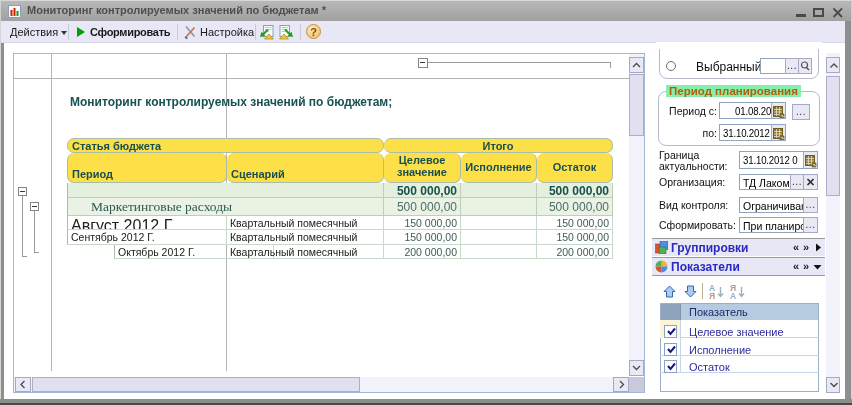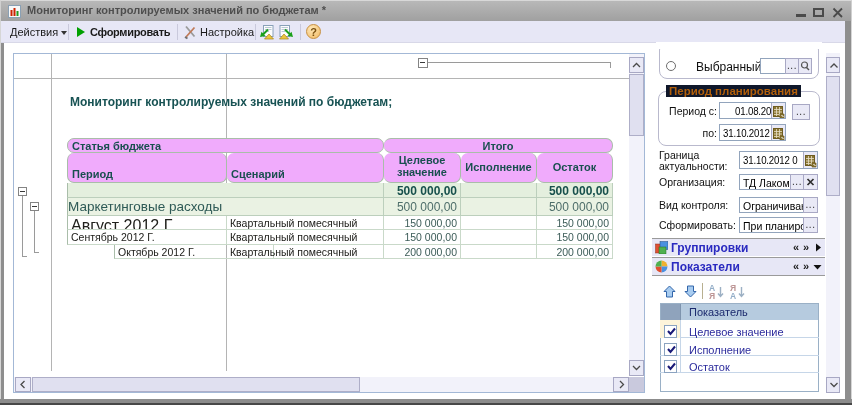--- a/index.html
+++ b/index.html
@@ -21,21 +21,21 @@
   .tsep { position:absolute; top:3px; width:1px; height:16px; background:#c9c9dc; }
   .ttext { position:absolute; top:5px; color:#1a1a1a; font-size:11px; }
   
   #sheet { left:13px; top:53px; width:632px; height:340px; border:1px solid #a3b8d6; background:#fff; }
   .gline { background:#b4b4b4; }
   .expbox { position:absolute; width:9px; height:9px; border:1px solid #848484; background:#fff; }
   .expbox::after { content:""; position:absolute; left:1px; top:3px; width:5px; height:1px; background:#3a3a3a; }
   .tree { position:absolute; background:#9a9a9a; }
   #rpt-title { left:70px; top:95px; font-size:12px; font-weight:bold; color:#175253; }
   .cell { position:absolute; border-right:1px solid #a9bda9; border-bottom:1px solid #a9bda9; overflow:hidden; }
-  .hdr { background:#f0abfc; color:#194f4f; font-weight:bold;border-radius:7px; }
+  .hdr { background:#fde047; color:#194f4f; font-weight:bold;border-radius:7px; }
   .num { text-align:right; padding-right:3px; }
   
   .sbtn { position:absolute; background:#e9e9f6; border:1px solid #a8a8c4; }
   .sbtn svg { position:absolute; left:0; top:0; }
   .strack { position:absolute; background:#f2f2fa; }
   .sthumb { position:absolute; background:#e0e0f0; border:1px solid #aeaec8; }
   
   .gbox { position:absolute; border:1px solid #b9b9cd; border-radius:8px; }
   .lbl { position:absolute; color:#101010; font-size:10.5px; line-height:10.5px; white-space:nowrap; }
   .dtx { display:inline-block; font-size:11.5px; transform:scaleX(0.84); transform-origin:0 50%; letter-spacing:-0.2px; }
@@ -140,21 +140,21 @@
 <div class="cell hdr" style="left:461px;top:153px;width:76px;height:29.5px;text-align:center;">
       <div style="padding-top:8px;">Исполнение</div>
     </div>
 <div class="cell hdr" style="left:537px;top:153px;width:76px;height:29.5px;text-align:center;">
       <div style="padding-top:8px;">Остаток</div>
     </div>
 <div class="cell " style="left:67px;top:182.5px;width:317px;height:15.5px;background:#e4efde;border-color:#bccfbc;border-left:1px solid #a9bda9;"></div>
 <div class="cell num" style="left:384px;top:182.5px;width:77px;height:15.5px;background:#e4efde;border-color:#bccfbc;font-weight:bold;font-size:12px;color:#17504c;padding-top:1px;">500 000,00</div>
 <div class="cell " style="left:461px;top:182.5px;width:76px;height:15.5px;background:#e4efde;border-color:#bccfbc;"></div>
 <div class="cell num" style="left:537px;top:182.5px;width:76px;height:15.5px;background:#e4efde;border-color:#bccfbc;font-weight:bold;font-size:12px;color:#17504c;padding-top:1px;">500 000,00</div>
-<div class="cell " style="left:67px;top:198px;width:317px;height:17.5px;background:#eaf2e3;border-color:#bccfbc;font-size:13.5px;color:#2e5a56;padding-top:1px;border-left:1px solid #a9bda9;"><span style="">Маркетинговые расходы</span></div>
+<div class="cell " style="left:67px;top:198px;width:317px;height:17.5px;background:#eaf2e3;border-color:#bccfbc;font-size:13.5px;color:#2e5a56;padding-top:1px;border-left:1px solid #a9bda9;"><span style="padding-left:23px;font-family:Liberation Serif, serif;">Маркетинговые расходы</span></div>
 <div class="cell num" style="left:384px;top:198px;width:77px;height:17.5px;background:#eaf2e3;border-color:#bccfbc;font-size:12px;color:#4e6e6a;padding-top:2px;">500 000,00</div>
 <div class="cell " style="left:461px;top:198px;width:76px;height:17.5px;background:#eaf2e3;border-color:#bccfbc;"></div>
 <div class="cell num" style="left:537px;top:198px;width:76px;height:17.5px;background:#eaf2e3;border-color:#bccfbc;font-size:12px;color:#4e6e6a;padding-top:2px;">500 000,00</div>
 <div class="cell " style="left:67px;top:215.5px;width:160px;height:14.5px;border-color:#c9d9c9;color:#20201c;font-size:16px;padding-top:1px;border-left:1px solid #a9bda9;"><span style="padding-left:3px;">Август 2012 Г.</span></div>
 <div class="cell " style="left:227px;top:215.5px;width:157px;height:14.5px;border-color:#c9d9c9;color:#20201c;font-size:10.5px;padding-top:1px;"><span style="padding-left:3px;">Квартальный помесячный</span></div>
 <div class="cell num" style="left:384px;top:215.5px;width:77px;height:14.5px;border-color:#c9d9c9;color:#20201c;font-size:10.5px;padding-top:1px;color:#3c5c58;">150 000,00</div>
 <div class="cell " style="left:461px;top:215.5px;width:76px;height:14.5px;border-color:#c9d9c9;color:#20201c;font-size:10.5px;padding-top:1px;"></div>
 <div class="cell num" style="left:537px;top:215.5px;width:76px;height:14.5px;border-color:#c9d9c9;color:#20201c;font-size:10.5px;padding-top:1px;color:#3c5c58;">150 000,00</div>
 <div class="cell " style="left:67px;top:230px;width:160px;height:15px;border-color:#c9d9c9;color:#20201c;font-size:10.5px;padding-top:1px;border-left:1px solid #a9bda9;"><span style="padding-left:3px;">Сентябрь 2012 Г.</span></div>
 <div class="cell " style="left:227px;top:230px;width:157px;height:15px;border-color:#c9d9c9;color:#20201c;font-size:10.5px;padding-top:1px;"><span style="padding-left:3px;">Квартальный помесячный</span></div>
@@ -201,21 +201,21 @@
 <div class="inp" style="left:760px;top:58px;width:26px;height:16px;"></div>
 <div class="btn3" style="left:785px;top:58px;width:14px;height:16px;font-size:10px;line-height:13px;letter-spacing:0.5px;">...</div>
 <div class="btn3" style="left:798px;top:58px;width:14px;height:16px;">
   <svg width="12" height="14">
       <circle cx="5.5" cy="6" r="3" stroke="#555" fill="none" stroke-width="1.2"></circle>
       <path d="M7.5 8.5 L10 11" stroke="#555" stroke-width="1.4"></path>
     </svg>
 </div>
 
 <div class="gbox" style="left:658px;top:91px;width:162px;height:55px;"></div>
-<div class="abs" style="left:666px;top:85px;background:#0f172a;padding:0 3px;color:#b25f0a;font-weight:bold;font-size:11.5px;">Период планирования</div>
+<div class="abs" style="left:666px;top:85px;background:#86efac;padding:0 3px;color:#b25f0a;font-weight:bold;font-size:11.5px;">Период планирования</div>
 <div class="lbl" style="left:659px;top:106px;width:58px;text-align:right;">Период с:</div>
 <div class="inp" style="left:719px;top:102px;width:67px;height:17px;padding:2px 0 0 15px;">​<span class="dtx">01.08.2012</span><span class="calbtn">
       <svg width="13" height="15" style="position:absolute;left:0px;top:1px;">
         <rect x="1.5" y="2.5" width="9" height="10" fill="#8a7633" stroke="#6e5c20"></rect>
         <path d="M2 5.5 h8 M2 8 h8 M2 10.5 h8 M4.5 3 v9 M7.5 3 v9" stroke="#e8e0c8" stroke-width="0.8"></path>
         <path d="M8 10 h4 v4 h-4 z" fill="#8a7633" stroke="#6e5c20" stroke-width="0.7"></path>
         <path d="M9.5 11 l2 2" stroke="#fff" stroke-width="1"></path>
       </svg>
     </span></div>
 <div class="btn3" style="left:792px;top:104px;width:18px;height:16px;font-size:10px;line-height:13px;letter-spacing:0.5px;">...</div>

